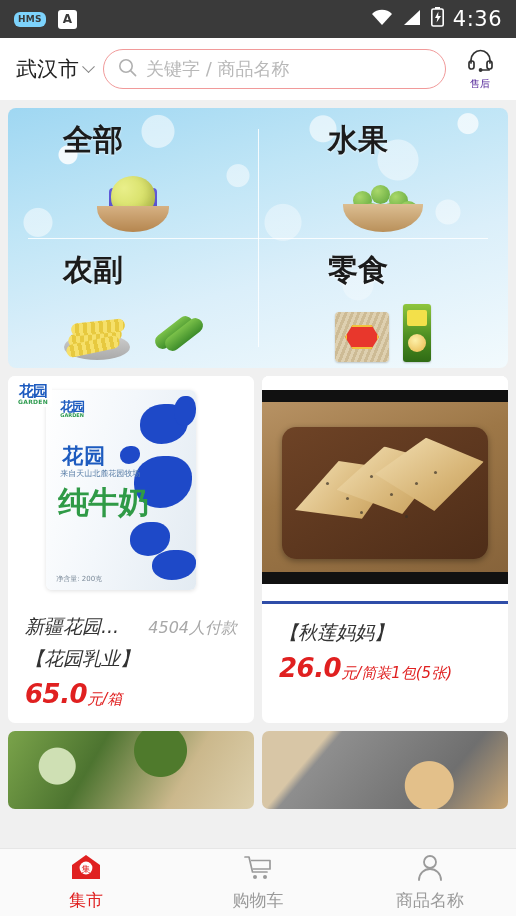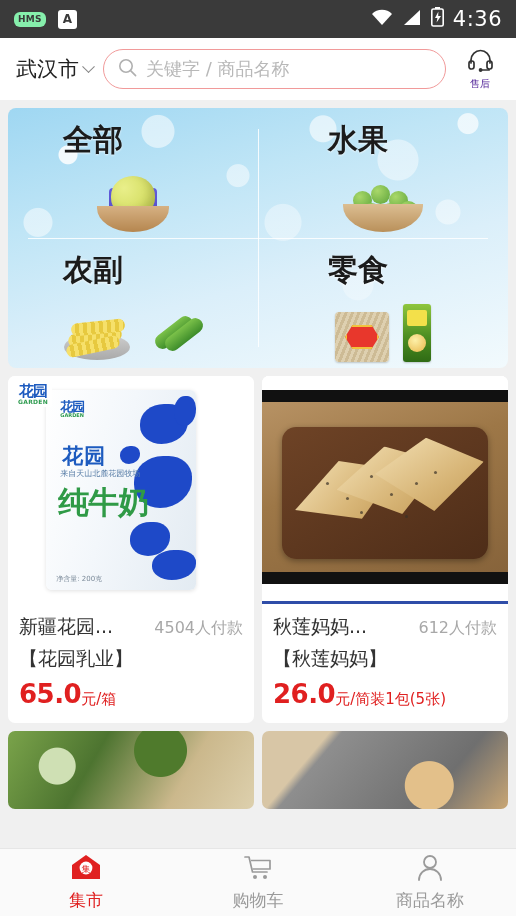--- a/index.html
+++ b/index.html
@@ -12,21 +12,21 @@
   .phone { position: relative; width: 516px; height: 916px; background: #f0f0f0; }
 
   
   .statusbar {
     height: 38px; background: #3a3a3a; color: #fff;
     display: flex; align-items: center; padding: 0 14px;
   }
   .sb-left { display: flex; align-items: center; gap: 12px; }
   .sb-right { margin-left: auto; display: flex; align-items: center; gap: 9px; }
   .hms-badge {
-    background: #86efac; color: #3a3a3a; border-radius: 6px;
+    background: #7dd3fc; color: #3a3a3a; border-radius: 6px;
     font-size: 9px; font-weight: bold; padding: 3px 4px; letter-spacing: .3px;
     line-height: 1;
   }
   .a-badge {
     background: #fff; color: #3a3a3a; border-radius: 3px;
     font-size: 12px; font-weight: bold; width: 19px; height: 19px;
     display: flex; align-items: center; justify-content: center; line-height: 1;
   }
   .sb-time { font-size: 21px; font-weight: 500; letter-spacing: .5px; }
 
@@ -149,21 +149,21 @@
   .bread-inner { position:absolute; top:12px; bottom:12px; left:0; right:0;
     background: linear-gradient(160deg,#b79264 0%,#9d7747 40%,#85623a 100%); overflow:hidden; }
   .board { position:absolute; left:8%; top:14%; width:84%; height:72%; border-radius:14px;
     background: linear-gradient(150deg,#6e4326,#4e2d18); box-shadow: 0 2px 6px rgba(0,0,0,.35); }
   .slice { position:absolute; background: linear-gradient(145deg,#f3e0b4,#d8b678 60%,#c49b57);
     box-shadow: 0 1px 3px rgba(0,0,0,.3); }
   .speck { position:absolute; width:3px; height:3px; background:#3a3228; border-radius:50%; opacity:.7; }
   .blueline { position:absolute; bottom:0; left:0; right:0; height:3px; background:#2f4da8; }
 
   
-  .info { padding: 10px 11px 14px; }
+  .info { padding: 10px 17px 14px; font-style: italic; }
   .row1 { display: flex; align-items: baseline; gap: 6px; }
   .pname { font-size: 19px; color: #333; white-space: nowrap; overflow: hidden; }
   .paid { font-size: 16px; color: #a8a8a8; white-space: nowrap; margin-left: auto; }
   .subtitle { font-size: 19px; color: #333; margin-top: 6px; white-space: nowrap; overflow: hidden; }
   .price { margin-top: 7px; color: #e02020; display: flex; align-items: flex-end; white-space: nowrap; }
   .price .amt { font-size: 26px; font-weight: bold; letter-spacing: -.5px; }
   .price .unit { font-size: 15px; }
 
   
   .partial { padding: 0 8px; display: grid; grid-template-columns: 1fr 1fr; gap: 8px; margin-top: 8px; }
@@ -358,24 +358,20 @@
             <div class="speck" style="left:62%;top:44%"></div>
             <div class="speck" style="left:70%;top:38%"></div>
             <div class="speck" style="left:40%;top:60%"></div>
             <div class="speck" style="left:58%;top:62%"></div>
           </div>
           <div class="bread-bar" style="bottom:20px"></div>
           <div class="blueline"></div>
         </div>
       </div>
       <div class="info">
-        <div class="row1">
-          <span class="pname">秋莲妈妈...</span>
-          <span class="paid">612人付款</span>
-        </div>
         <div class="subtitle">【秋莲妈妈】</div>
         <div class="price">
           <span class="amt">26.0</span>
           <span class="unit">元/简装1包(5张)</span>
         </div>
       </div>
     </div>
   </div>
 
   <div class="partial">

